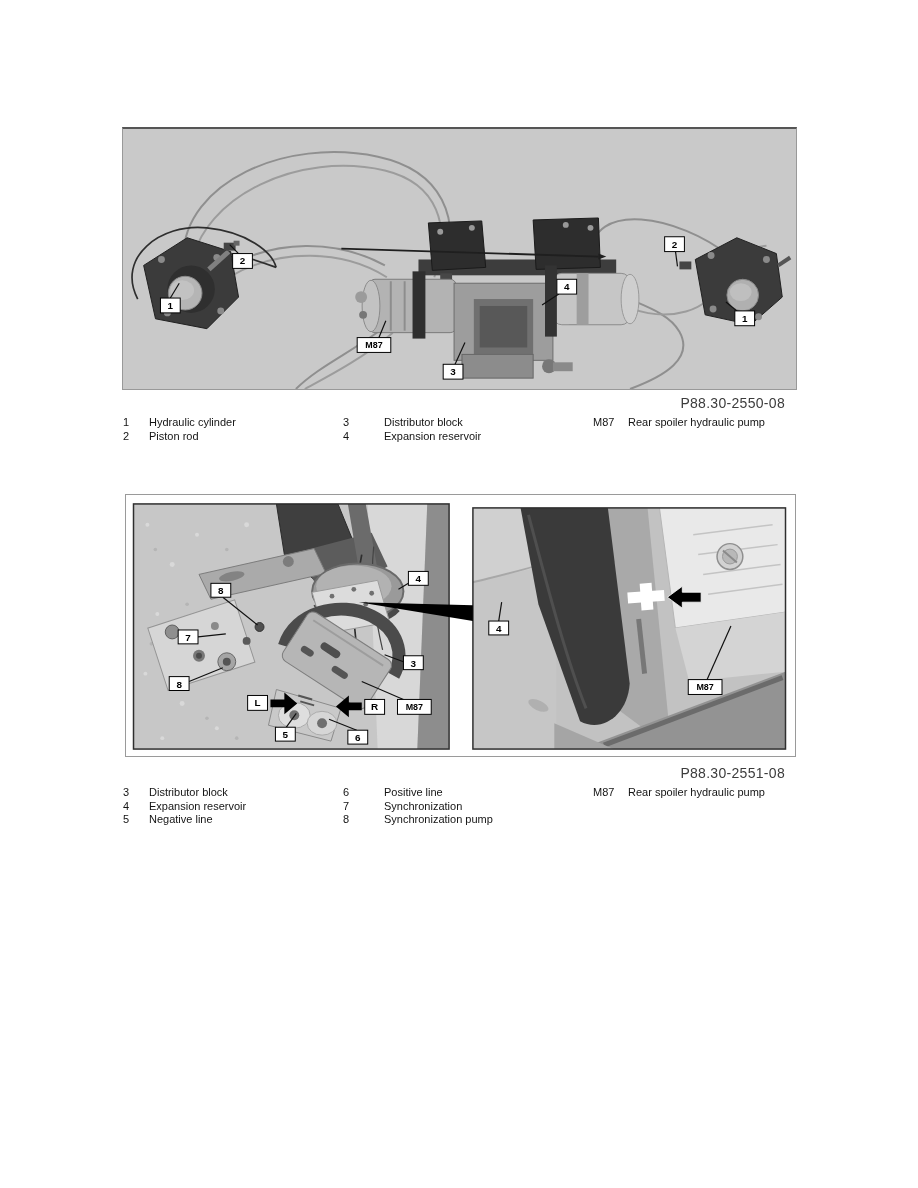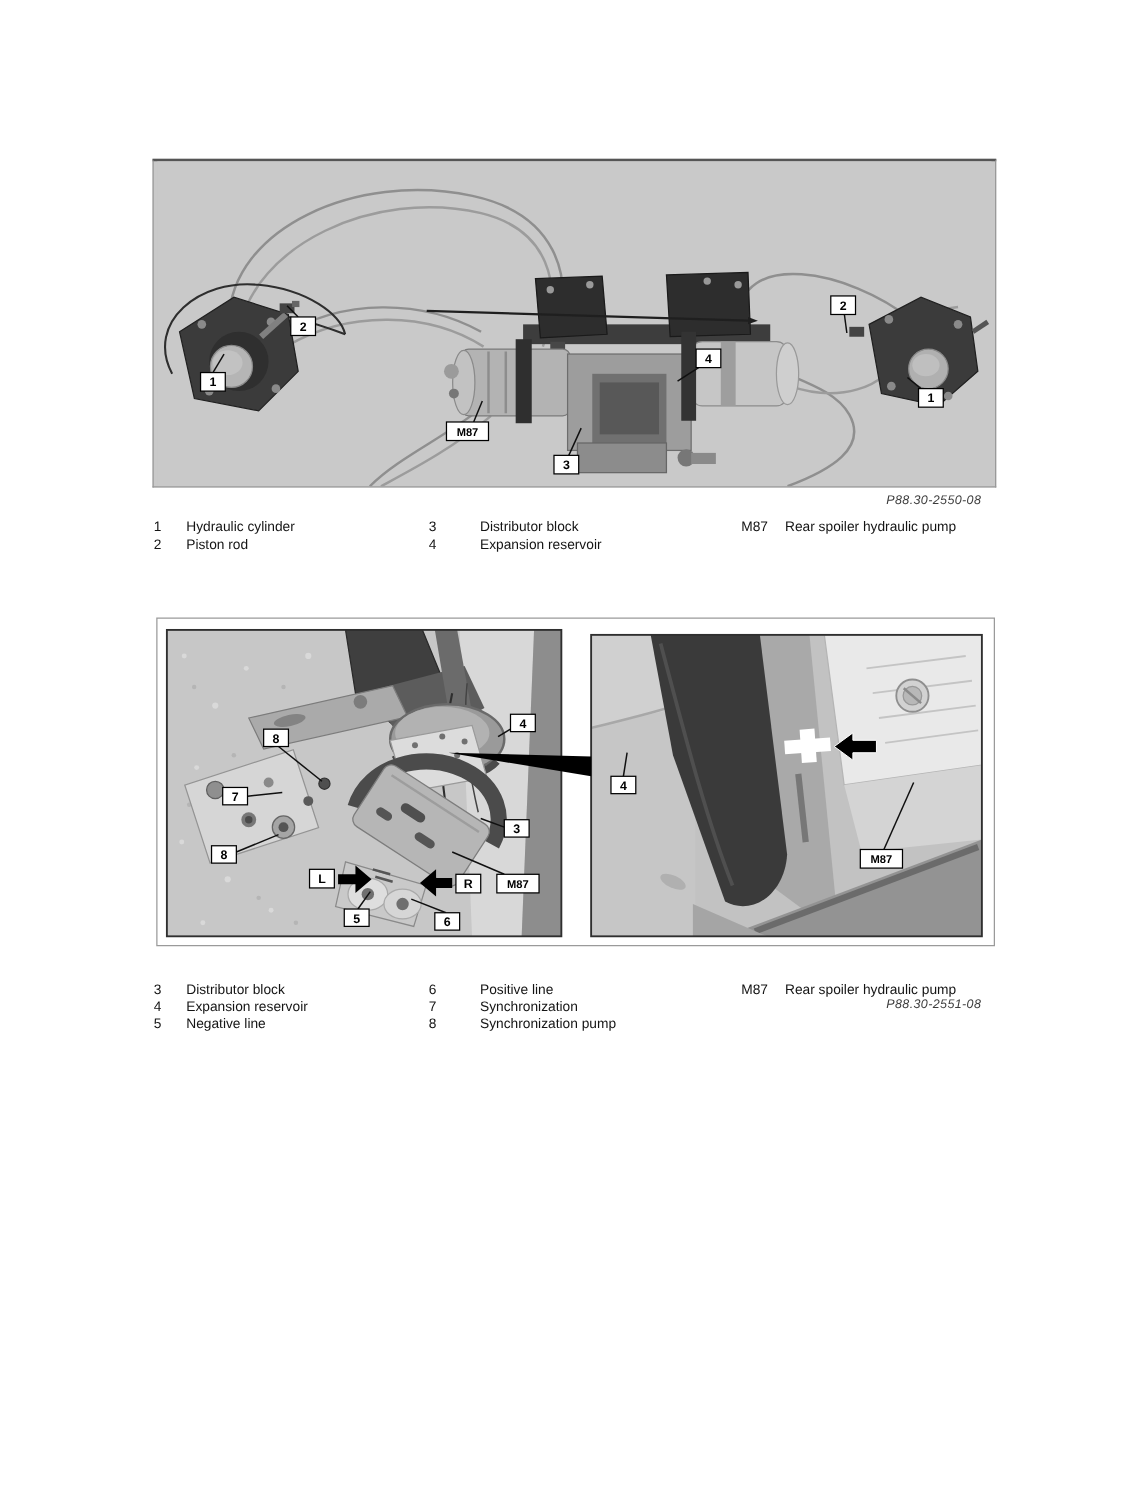--- a/index.html
+++ b/index.html
@@ -2,23 +2,23 @@
 <html><head>
 <meta charset="utf-8">
 <style>
   html,body{margin:0;padding:0;background:#ffffff;}
   .page{position:relative;width:918px;height:1188px;background:#ffffff;overflow:hidden;
         font-family:"Liberation Sans",sans-serif;}
   .fig{position:absolute;box-sizing:border-box;background:#c9c9c9;}
   .fig1{left:122px;top:127px;width:675px;height:263px;border:1px solid #999;border-top:2px solid #555;}
   .fig2{left:125px;top:494px;width:671px;height:263px;border:1px solid #9a9a9a;background:#ffffff;}
   .fig svg{display:block;}
-  .caption{position:absolute;font-size:10px;color:#3c3c3c;letter-spacing:0.3px;font-style:italic;}
+  .caption{position:absolute;font-size:14px;color:#3c3c3c;letter-spacing:0.3px;}
   .cap1{top:395px;right:133px;}
-  .cap2{top:798px;right:133px;}
+  .cap2{top:765px;right:133px;}
   .legend{position:absolute;left:123px;width:680px;font-size:11px;color:#141414;}
   .lg1{top:416px;}
   .lg2{top:786px;}
   .lg-col{position:absolute;top:0;}
   .lg-row{display:flex;line-height:13.6px;white-space:nowrap;}
   .k26{width:26px;flex:0 0 26px;}
   .k41{width:41px;flex:0 0 41px;}
   .k35{width:35px;flex:0 0 35px;}
   .cl-box{fill:#ffffff;stroke:#000000;stroke-width:1;}
   .cl-txt{font:bold 10px "Liberation Sans",sans-serif;fill:#000;}

